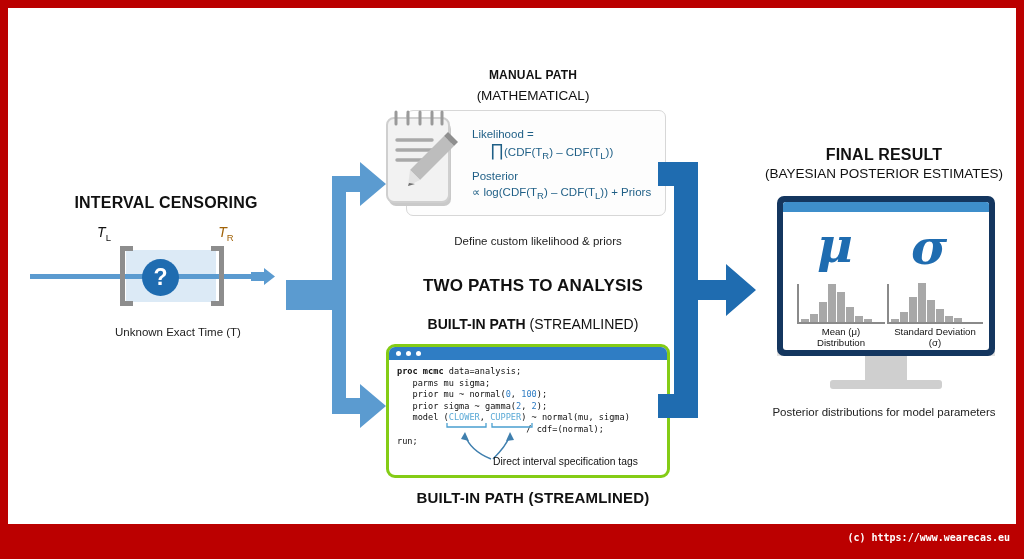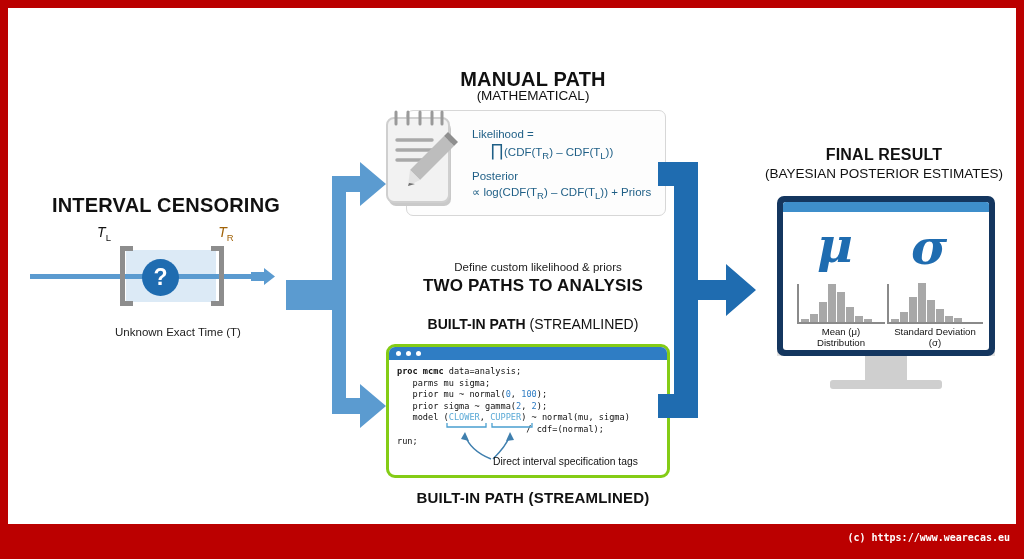--- a/index.html
+++ b/index.html
@@ -9,46 +9,46 @@
   #canvas{position:absolute;left:8px;top:8px;width:1008px;height:516px;background:#ffffff;overflow:hidden;}
 
   .abs{position:absolute;}
 
   
   .ttl{font-weight:bold;color:#111;text-align:center;letter-spacing:.2px;}
   .sub{color:#111;text-align:center;}
   .cap{color:#222;text-align:center;font-size:11.5px;}
 
   
-  #ic-title{left:18px;top:186px;width:280px;font-size:20px;}
+  #ic-title{left:18px;top:186px;width:280px;font-size:16px;}
   #ic-box{left:118px;top:242px;width:90px;height:52px;background:#dceaf6;}
   #ic-line{left:22px;top:266px;width:228px;height:5px;background:#5b9bd0;}
   .brk{position:absolute;width:13px;height:60px;border-top:5px solid #8d8d8d;border-bottom:5px solid #8d8d8d;box-sizing:border-box;}
   #brk-l{left:112px;top:238px;border-left:5px solid #8d8d8d;}
   #brk-r{left:203px;top:238px;border-right:5px solid #8d8d8d;}
   #qmark{left:134px;top:251px;width:37px;height:37px;border-radius:50%;background:#1f6cb0;color:#fff;
          font-size:23px;font-weight:bold;text-align:center;line-height:37px;}
   #tl-lab{left:76px;top:216px;width:40px;text-align:center;font-size:14px;color:#111;}
   #tr-lab{left:198px;top:216px;width:40px;text-align:center;font-size:14px;color:#a16207;}
   .sb{font-size:9.5px;vertical-align:sub;}
   #ic-arrow{left:243px;top:260px;width:24px;height:17px;}
   #ic-cap{left:60px;top:318px;width:220px;}
 
   
   #fork{left:278px;top:142px;}
   #merge{left:650px;top:142px;}
 
   
-  #mp-title{left:390px;top:60px;width:270px;font-size:20px;}
+  #mp-title{left:390px;top:60px;width:270px;font-size:12px;}
   #mp-sub{left:390px;top:80px;width:270px;font-size:13.5px;}
   #mp-card{left:398px;top:102px;width:258px;height:104px;background:#fdfdfd;border:1px solid #d7d7d7;border-radius:7px;}
   #note{left:374px;top:100px;width:84px;height:106px;}
   #formula{left:464px;top:118px;width:190px;color:#1f5f86;font-size:11.5px;line-height:16px;}
   .fml-big{font-size:17px;line-height:15px;}
-  #mp-cap{left:395px;top:227px;width:270px;margin-top:26px;}
+  #mp-cap{left:395px;top:227px;width:270px;}
 
   
   #two-title{left:380px;top:268px;width:290px;font-size:17px;}
   #bi-title{left:380px;top:308px;width:290px;font-size:14px;}
   #bi-title b{font-weight:bold;}
   #bi-cap{left:380px;top:481px;width:290px;font-size:15px;}
 
   
   #code-win{left:378px;top:336px;width:284px;height:134px;background:#fff;border:3px solid #84cc16;
             border-radius:9px;box-sizing:border-box;overflow:hidden;}
@@ -234,19 +234,20 @@
         <div class="hlab">
           <div>Standard Deviation (σ)</div>
           <div>Distribution</div>
         </div>
       </div>
     </div>
   </div>
   <div class="abs" id="mon-neck"></div>
   <div class="abs" id="mon-base"></div>
 
+  <div class="abs cap" id="fr-cap">Posterior distributions for model parameters</div>
 
  </div>
 
  <div id="wm">
    <span id="wm-txt">(c) https://www.wearecas.eu</span>
  </div>
 </div>
 
 </body></html>

